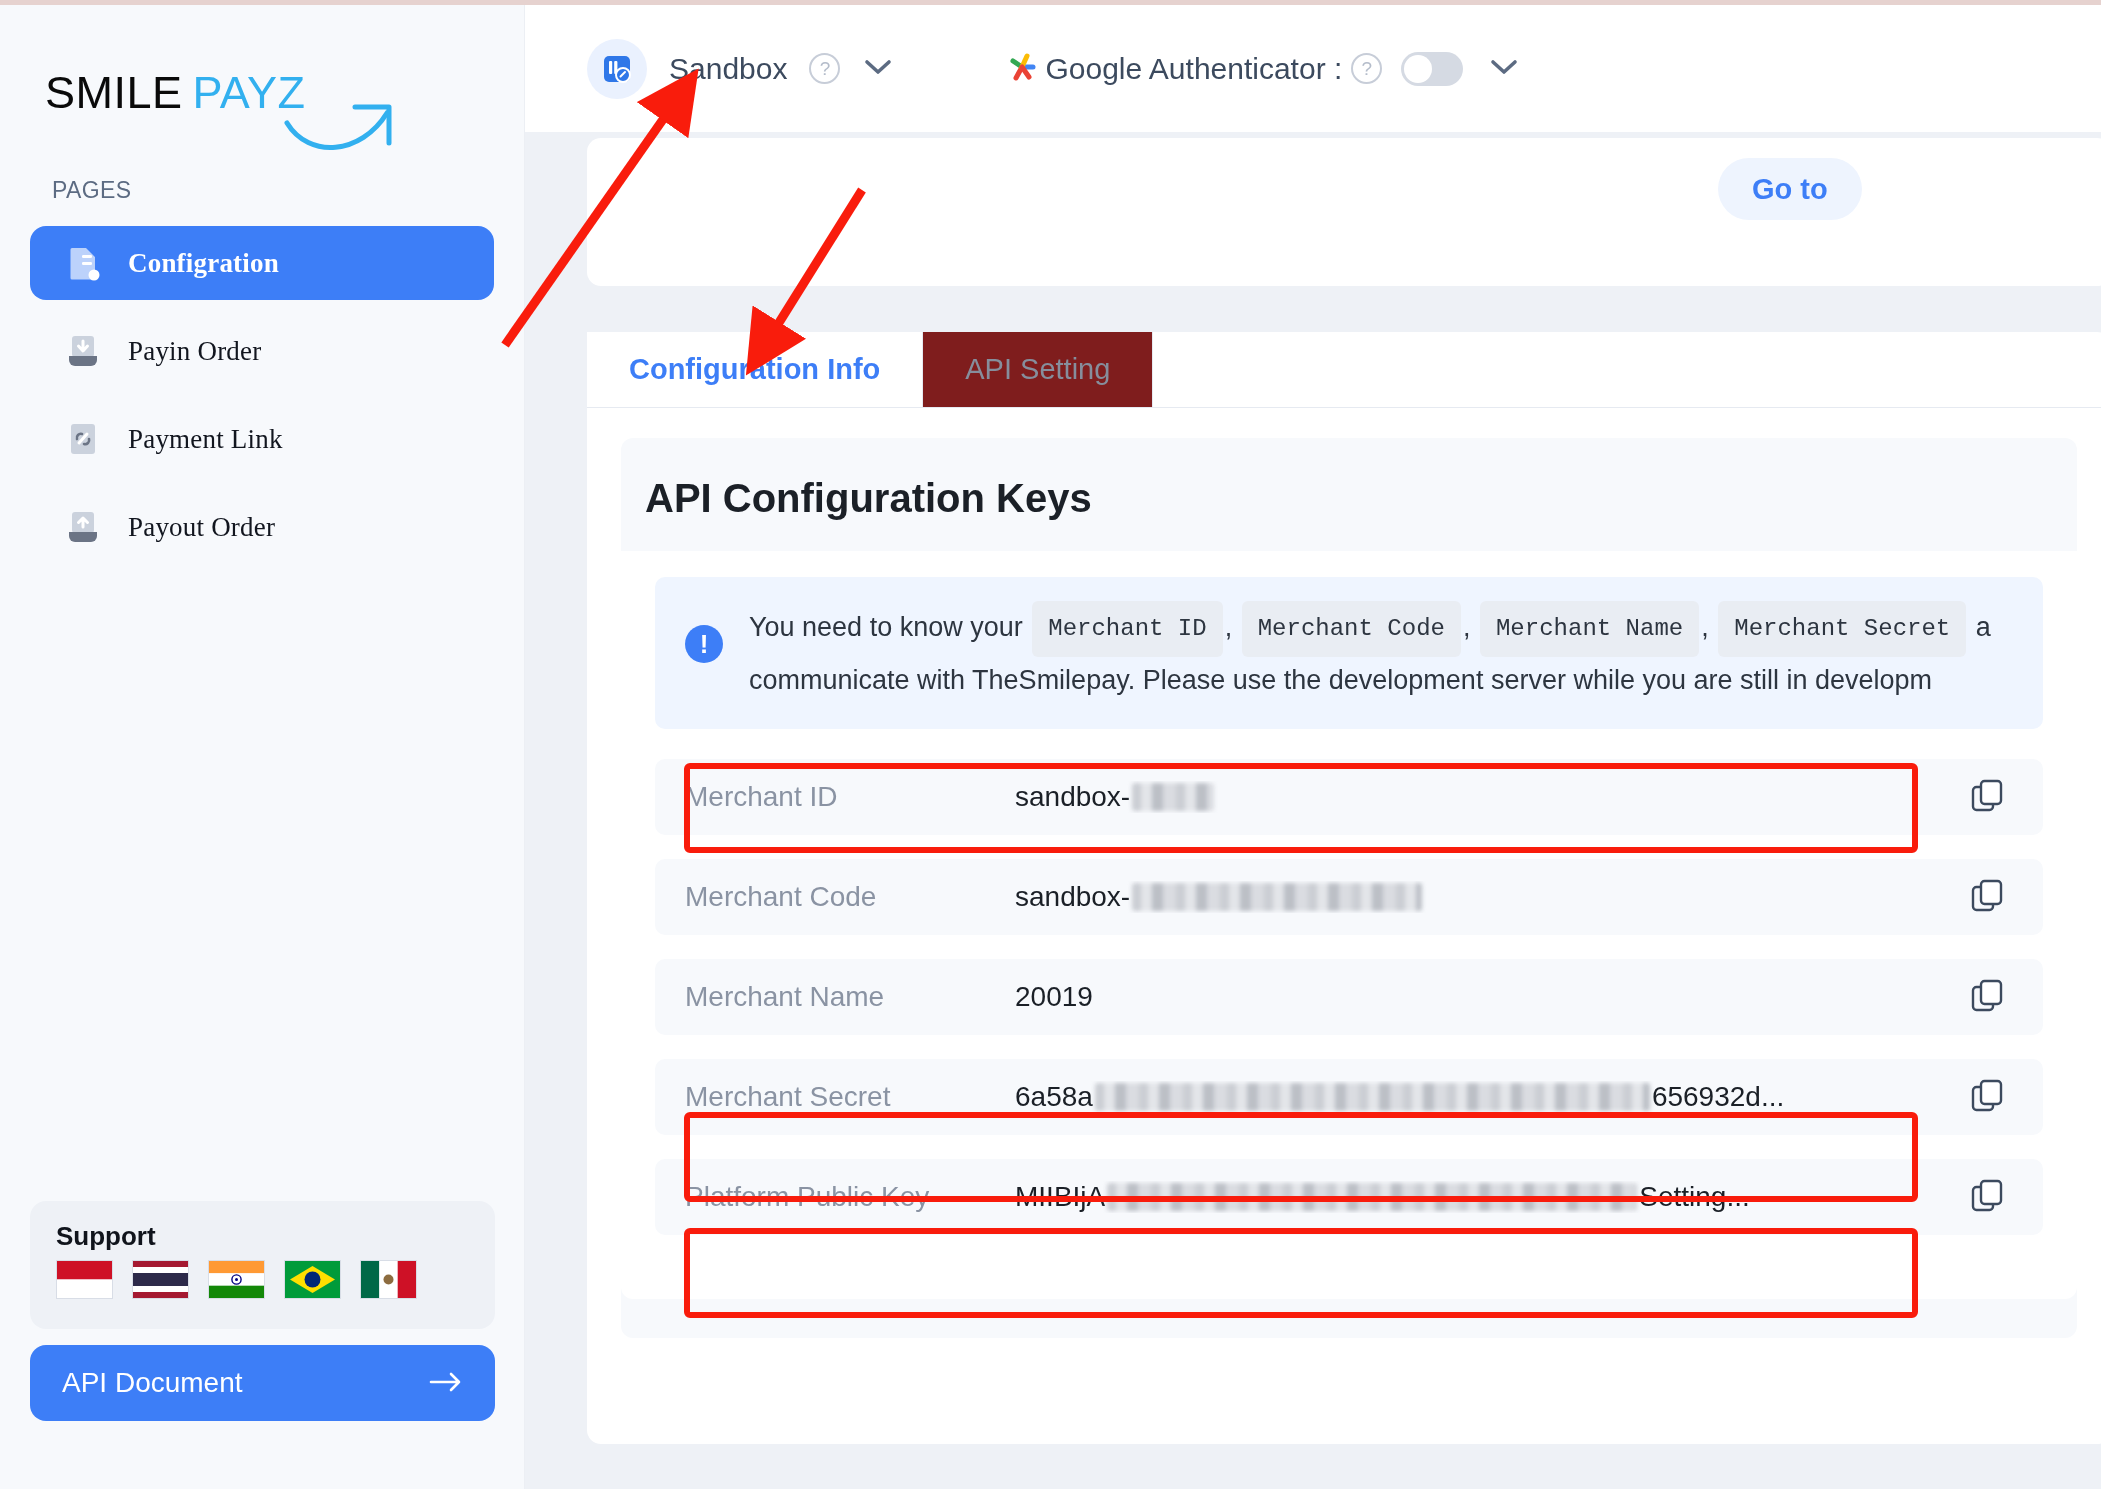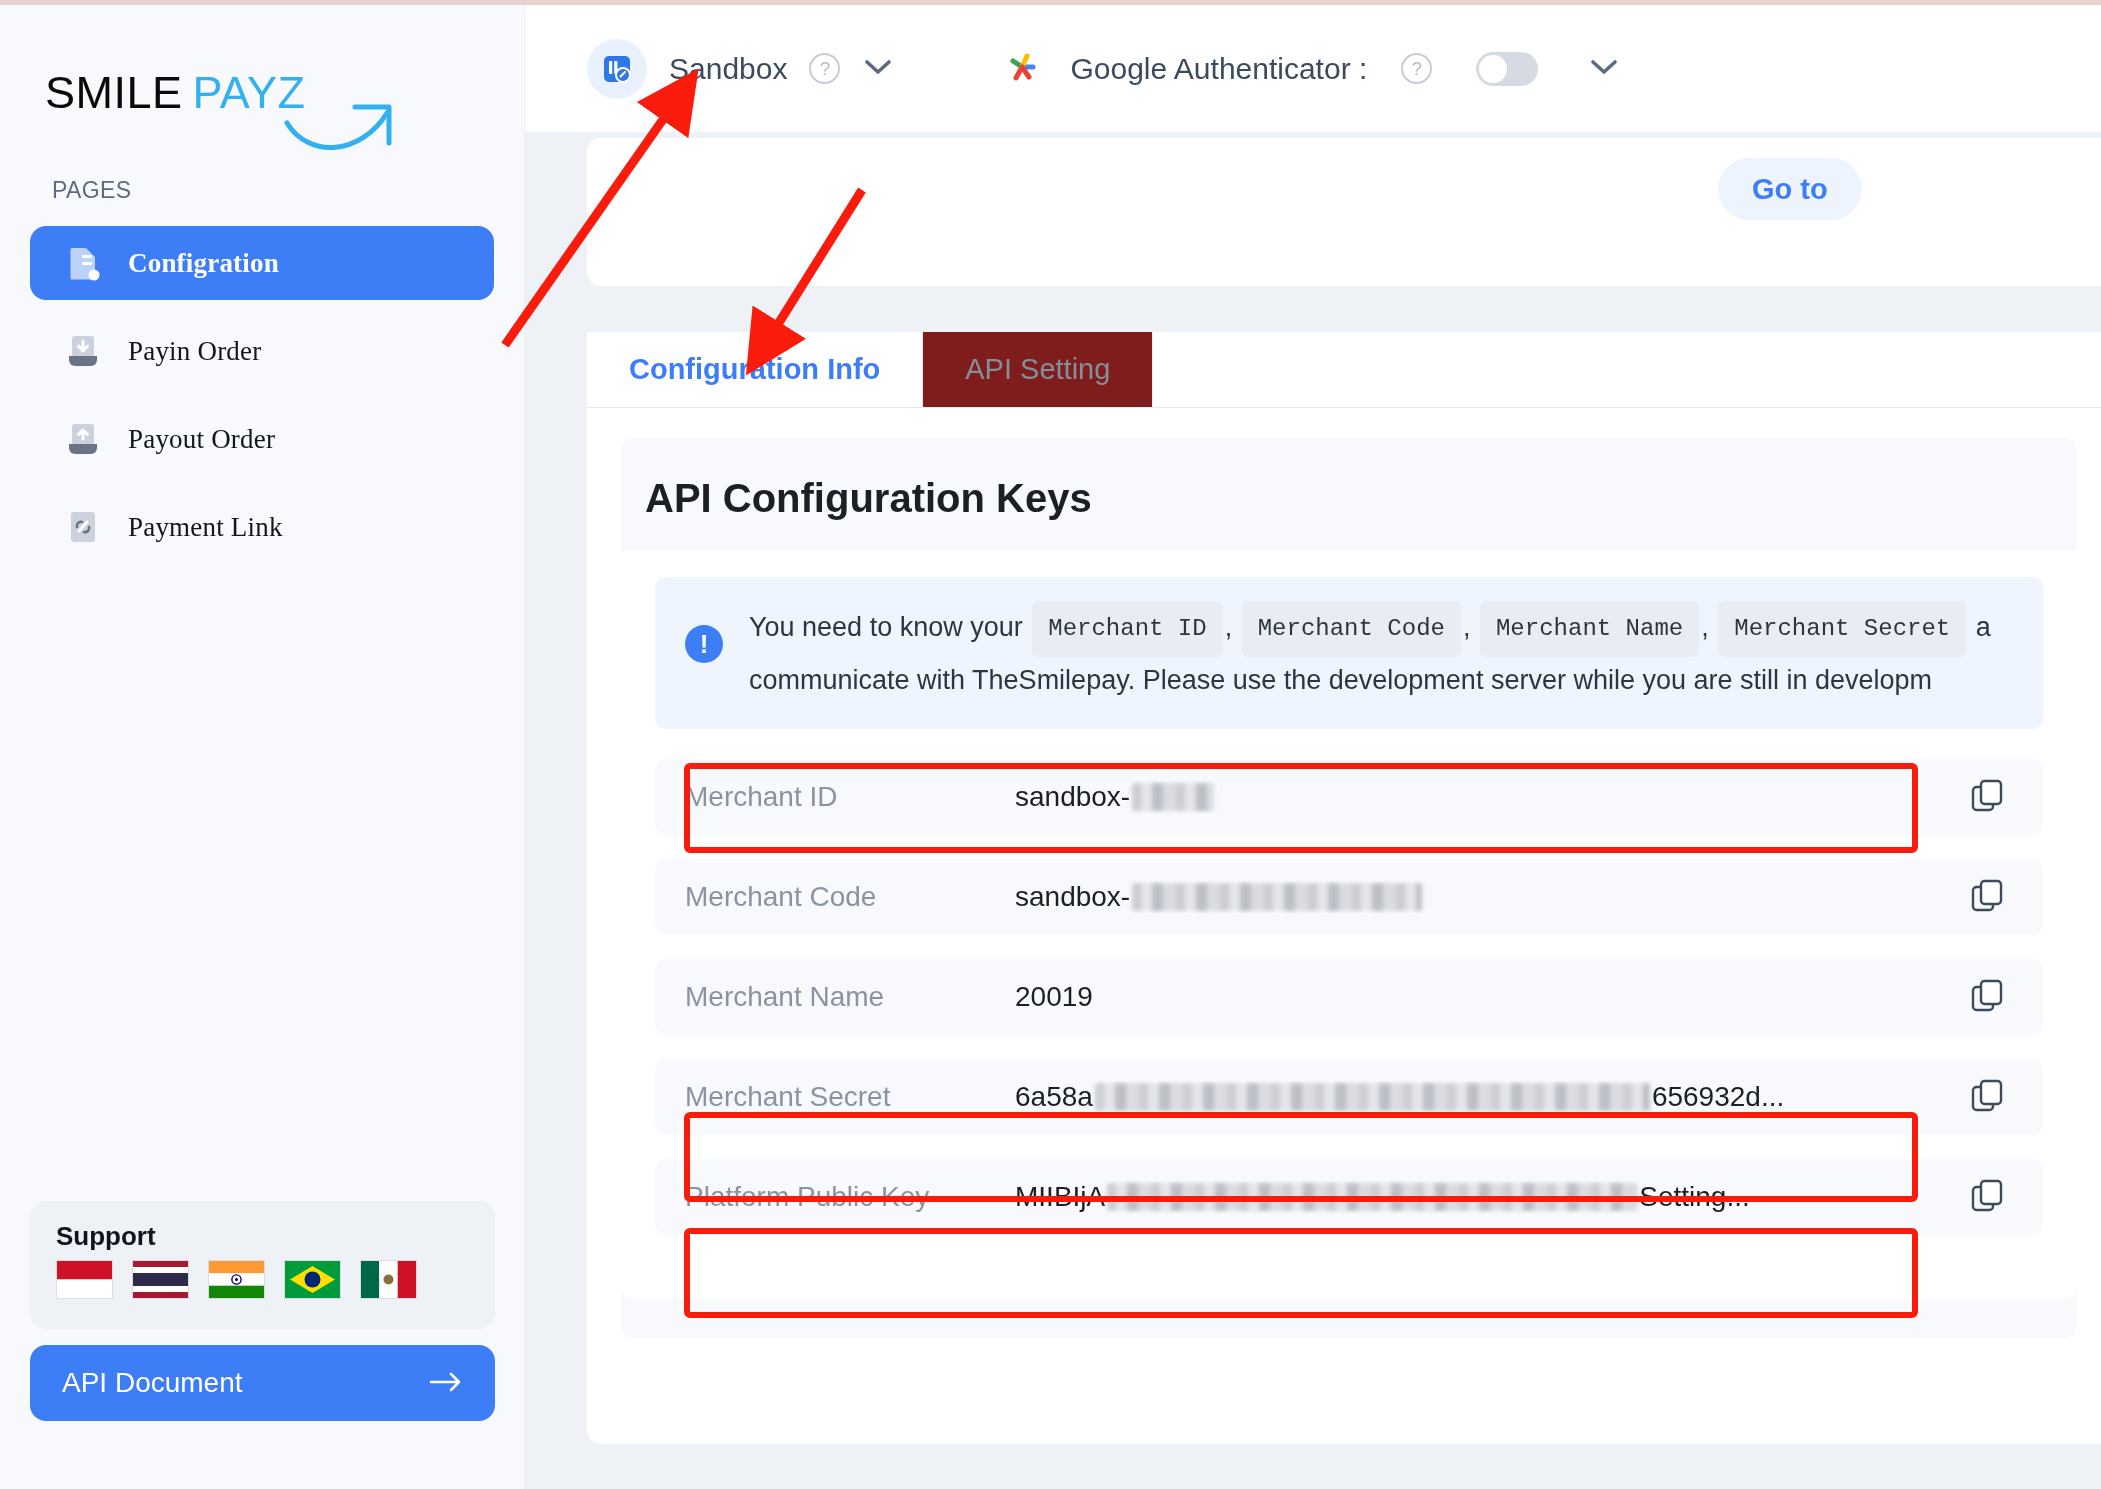--- a/index.html
+++ b/index.html
@@ -76,21 +76,21 @@
     width: 60px; height: 60px; border-radius: 50%; background: #eaf1fe;
     display:flex; align-items:center; justify-content:center; flex:0 0 60px;
   }
   .env-name { font-size: 30px; color: #3c4a5e; }
   .help-icon {
     width: 31px; height: 31px; border-radius: 50%; border: 2px solid #c7cdd8;
     color: #b4bcca; font-size: 19px; display: flex; align-items: center;
     justify-content: center; margin-left: 22px; flex: 0 0 31px; cursor: pointer;
   }
   .caret { margin-left: 22px; cursor: pointer; }
-  .ga-block { display: flex; align-items: center; gap: 28px; margin-left: 108px; }
+  .ga-block { display: flex; align-items: center; gap: 3px; margin-left: 108px; }
   .ga-label { font-size: 30px; color: #3c4a5e; }
   .toggle {
     width: 62px; height: 34px; border-radius: 17px; background: #d5dae3;
     position: relative; margin-left: 16px; cursor: pointer; flex: 0 0 62px;
   }
   .toggle .knob {
     position: absolute; top: 3px; left: 3px; width: 28px; height: 28px;
     border-radius: 50%; background: #ffffff;
   }
 
@@ -219,38 +219,38 @@
             <path d="M20 10 v9 M15.5 15 L20 20 L24.5 15" stroke="#ffffff" stroke-width="3" fill="none" stroke-linecap="round" stroke-linejoin="round"></path>
             <path d="M6 25 h28 v4 a6 6 0 0 1 -6 6 h-16 a6 6 0 0 1 -6 -6 z" fill="#6b7485"></path>
           </svg>
         </span>
         <span class="nav-label">Payin Order</span>
       </div>
 
       <div class="nav-item">
         <span class="nav-icon">
           <svg width="40" height="40" viewBox="0 0 40 40">
-            <rect x="9" y="5" width="22" height="21" rx="3" fill="#cbd2dd"></rect>
-            <path d="M20 20 v-9 M15.5 15.5 L20 11 L24.5 15.5" stroke="#ffffff" stroke-width="3" fill="none" stroke-linecap="round" stroke-linejoin="round"></path>
-            <path d="M6 25 h28 v4 a6 6 0 0 1 -6 6 h-16 a6 6 0 0 1 -6 -6 z" fill="#6b7485"></path>
-          </svg>
-        </span>
-        <span class="nav-label">Payout Order</span>
-      </div>
-
-      <div class="nav-item">
-        <span class="nav-icon">
-          <svg width="40" height="40" viewBox="0 0 40 40">
             <rect x="8" y="5" width="24" height="30" rx="3" fill="#cbd2dd"></rect>
             <path d="M16 24 L24 15" stroke="#ffffff" stroke-width="3" stroke-linecap="round"></path>
             <path d="M14 20 a4 4 0 0 1 5 -5" stroke="#6b7485" stroke-width="2.6" fill="none" stroke-linecap="round"></path>
             <path d="M26 20 a4 4 0 0 1 -5 5" stroke="#6b7485" stroke-width="2.6" fill="none" stroke-linecap="round"></path>
           </svg>
         </span>
         <span class="nav-label">Payment Link</span>
+      </div>
+
+      <div class="nav-item">
+        <span class="nav-icon">
+          <svg width="40" height="40" viewBox="0 0 40 40">
+            <rect x="9" y="5" width="22" height="21" rx="3" fill="#cbd2dd"></rect>
+            <path d="M20 20 v-9 M15.5 15.5 L20 11 L24.5 15.5" stroke="#ffffff" stroke-width="3" fill="none" stroke-linecap="round" stroke-linejoin="round"></path>
+            <path d="M6 25 h28 v4 a6 6 0 0 1 -6 6 h-16 a6 6 0 0 1 -6 -6 z" fill="#6b7485"></path>
+          </svg>
+        </span>
+        <span class="nav-label">Payout Order</span>
       </div>
 
     </nav>
 
     <div class="support-card">
       <div class="support-title">Support</div>
       <div class="flags">
         <span class="flag">
           <svg width="55" height="37" viewBox="0 0 55 37">
               <rect width="55" height="18.5" fill="#ce1126"></rect>

